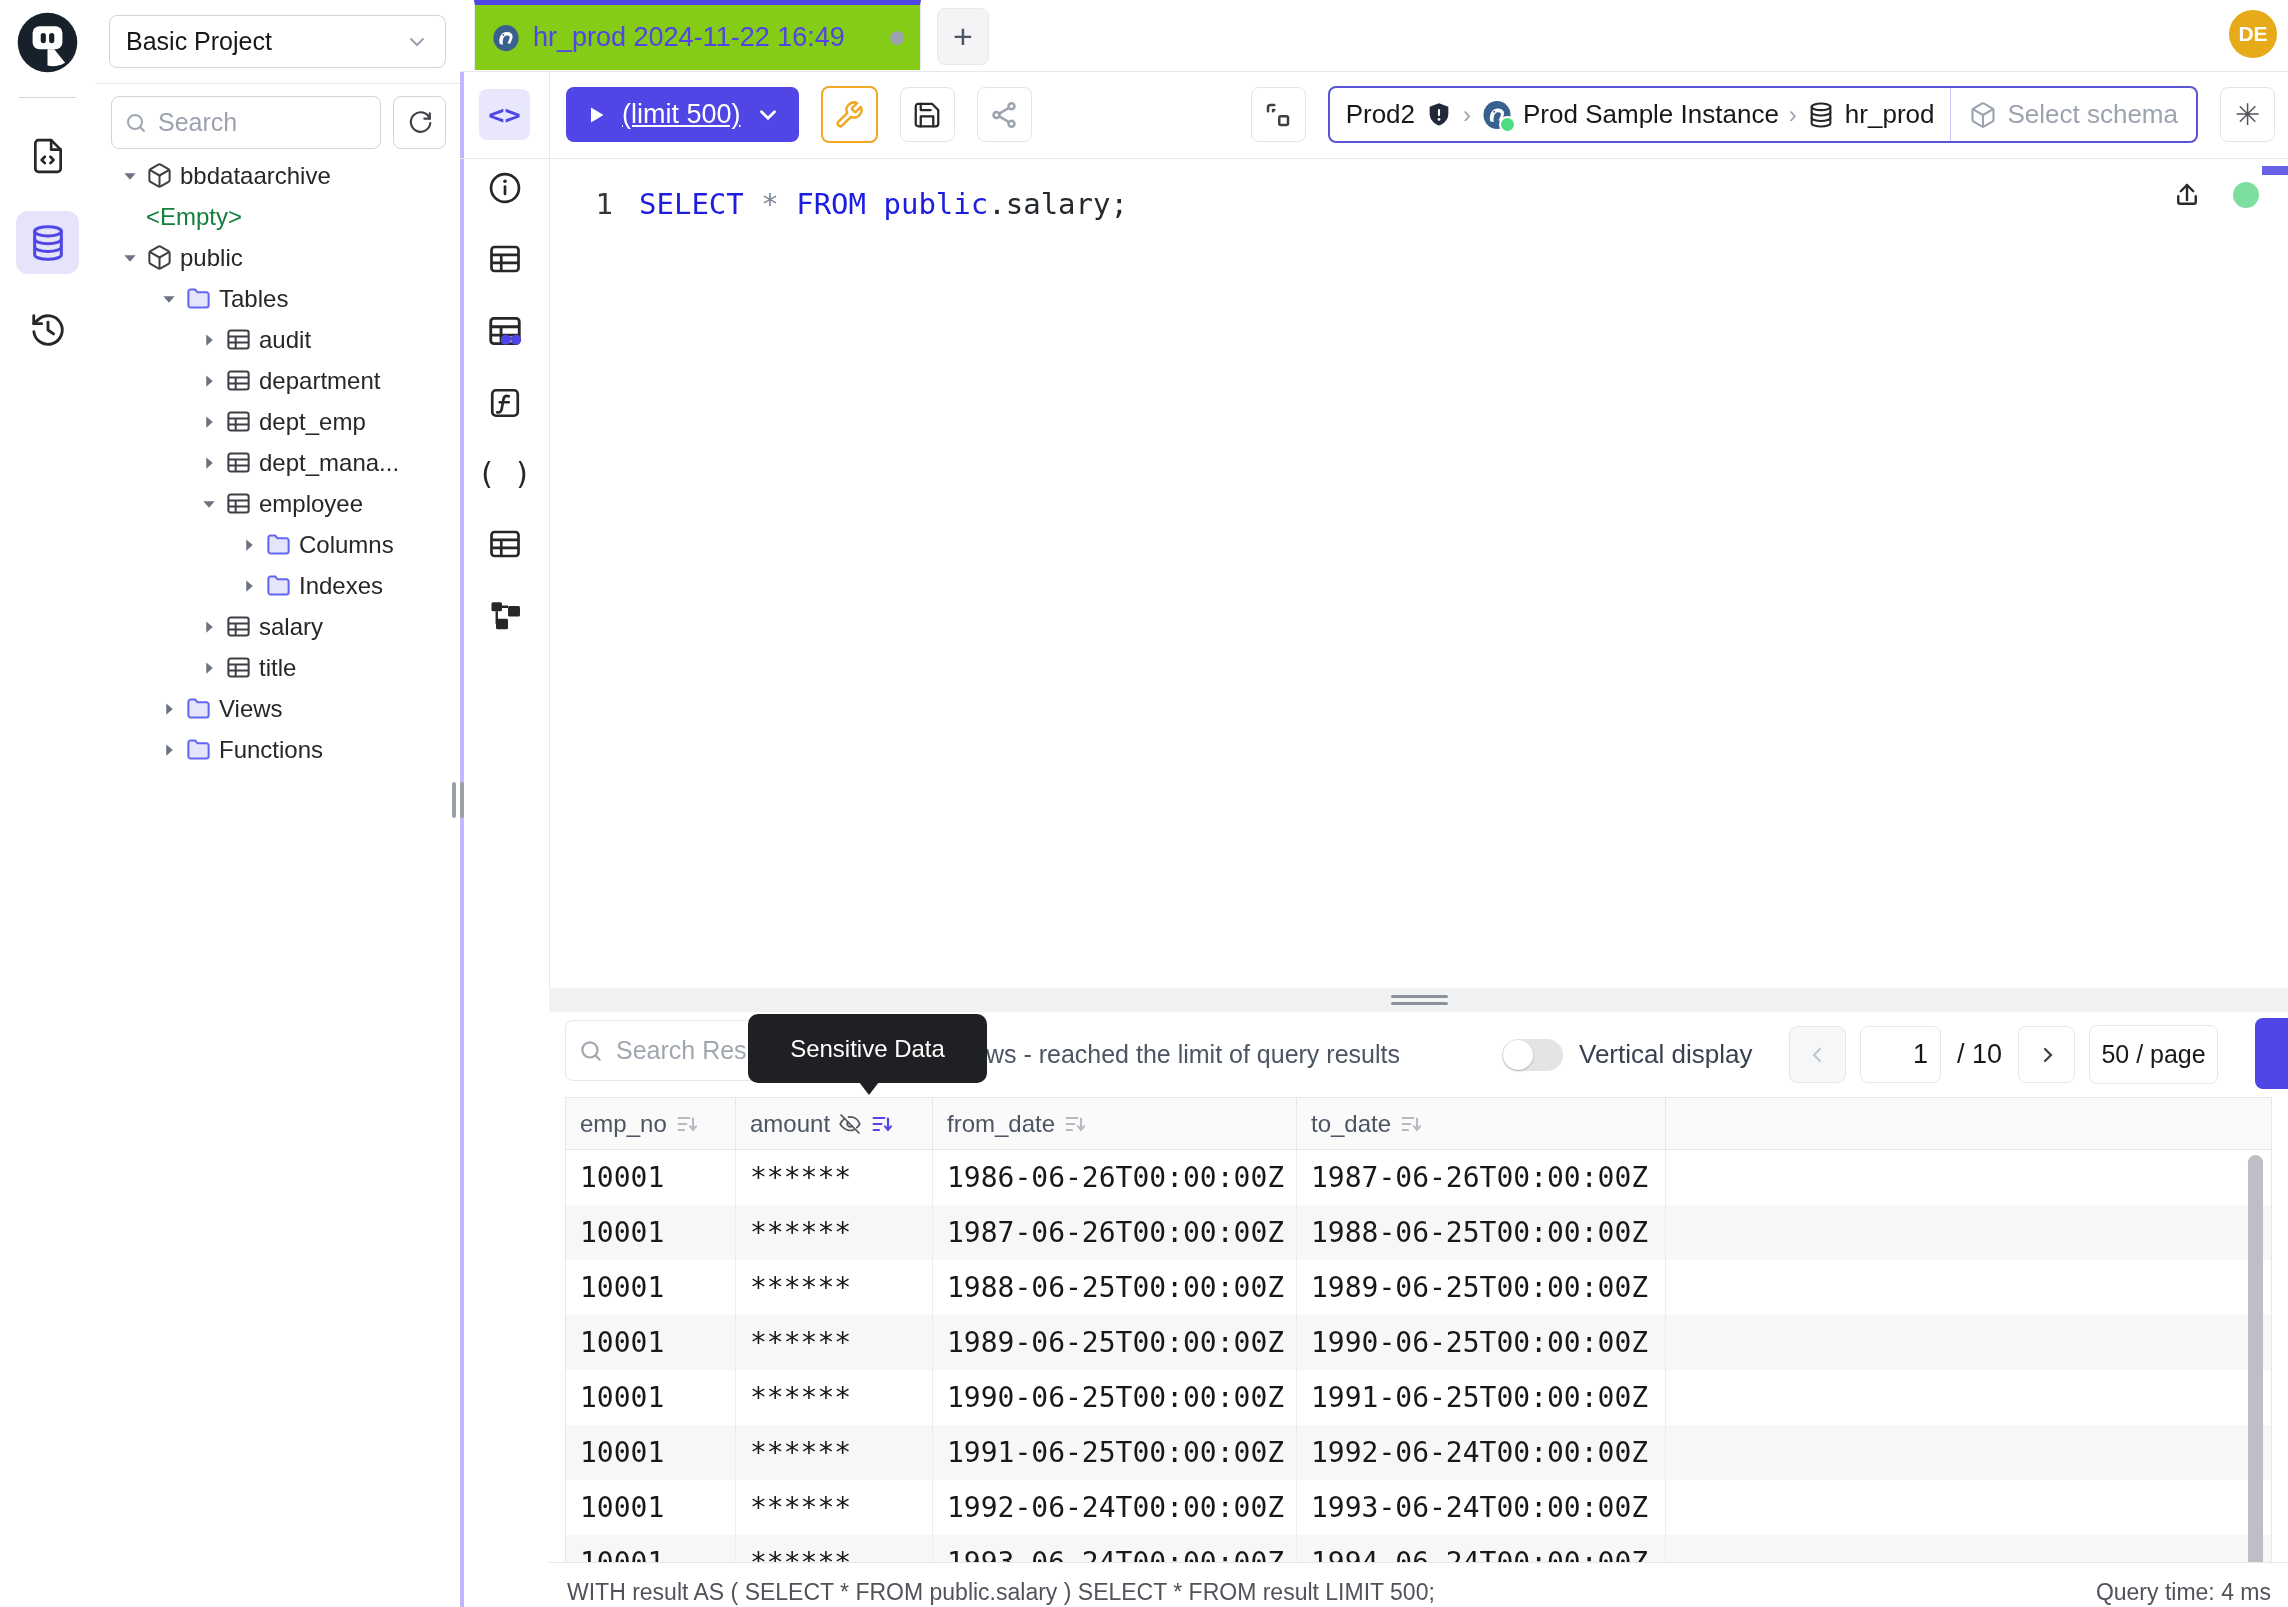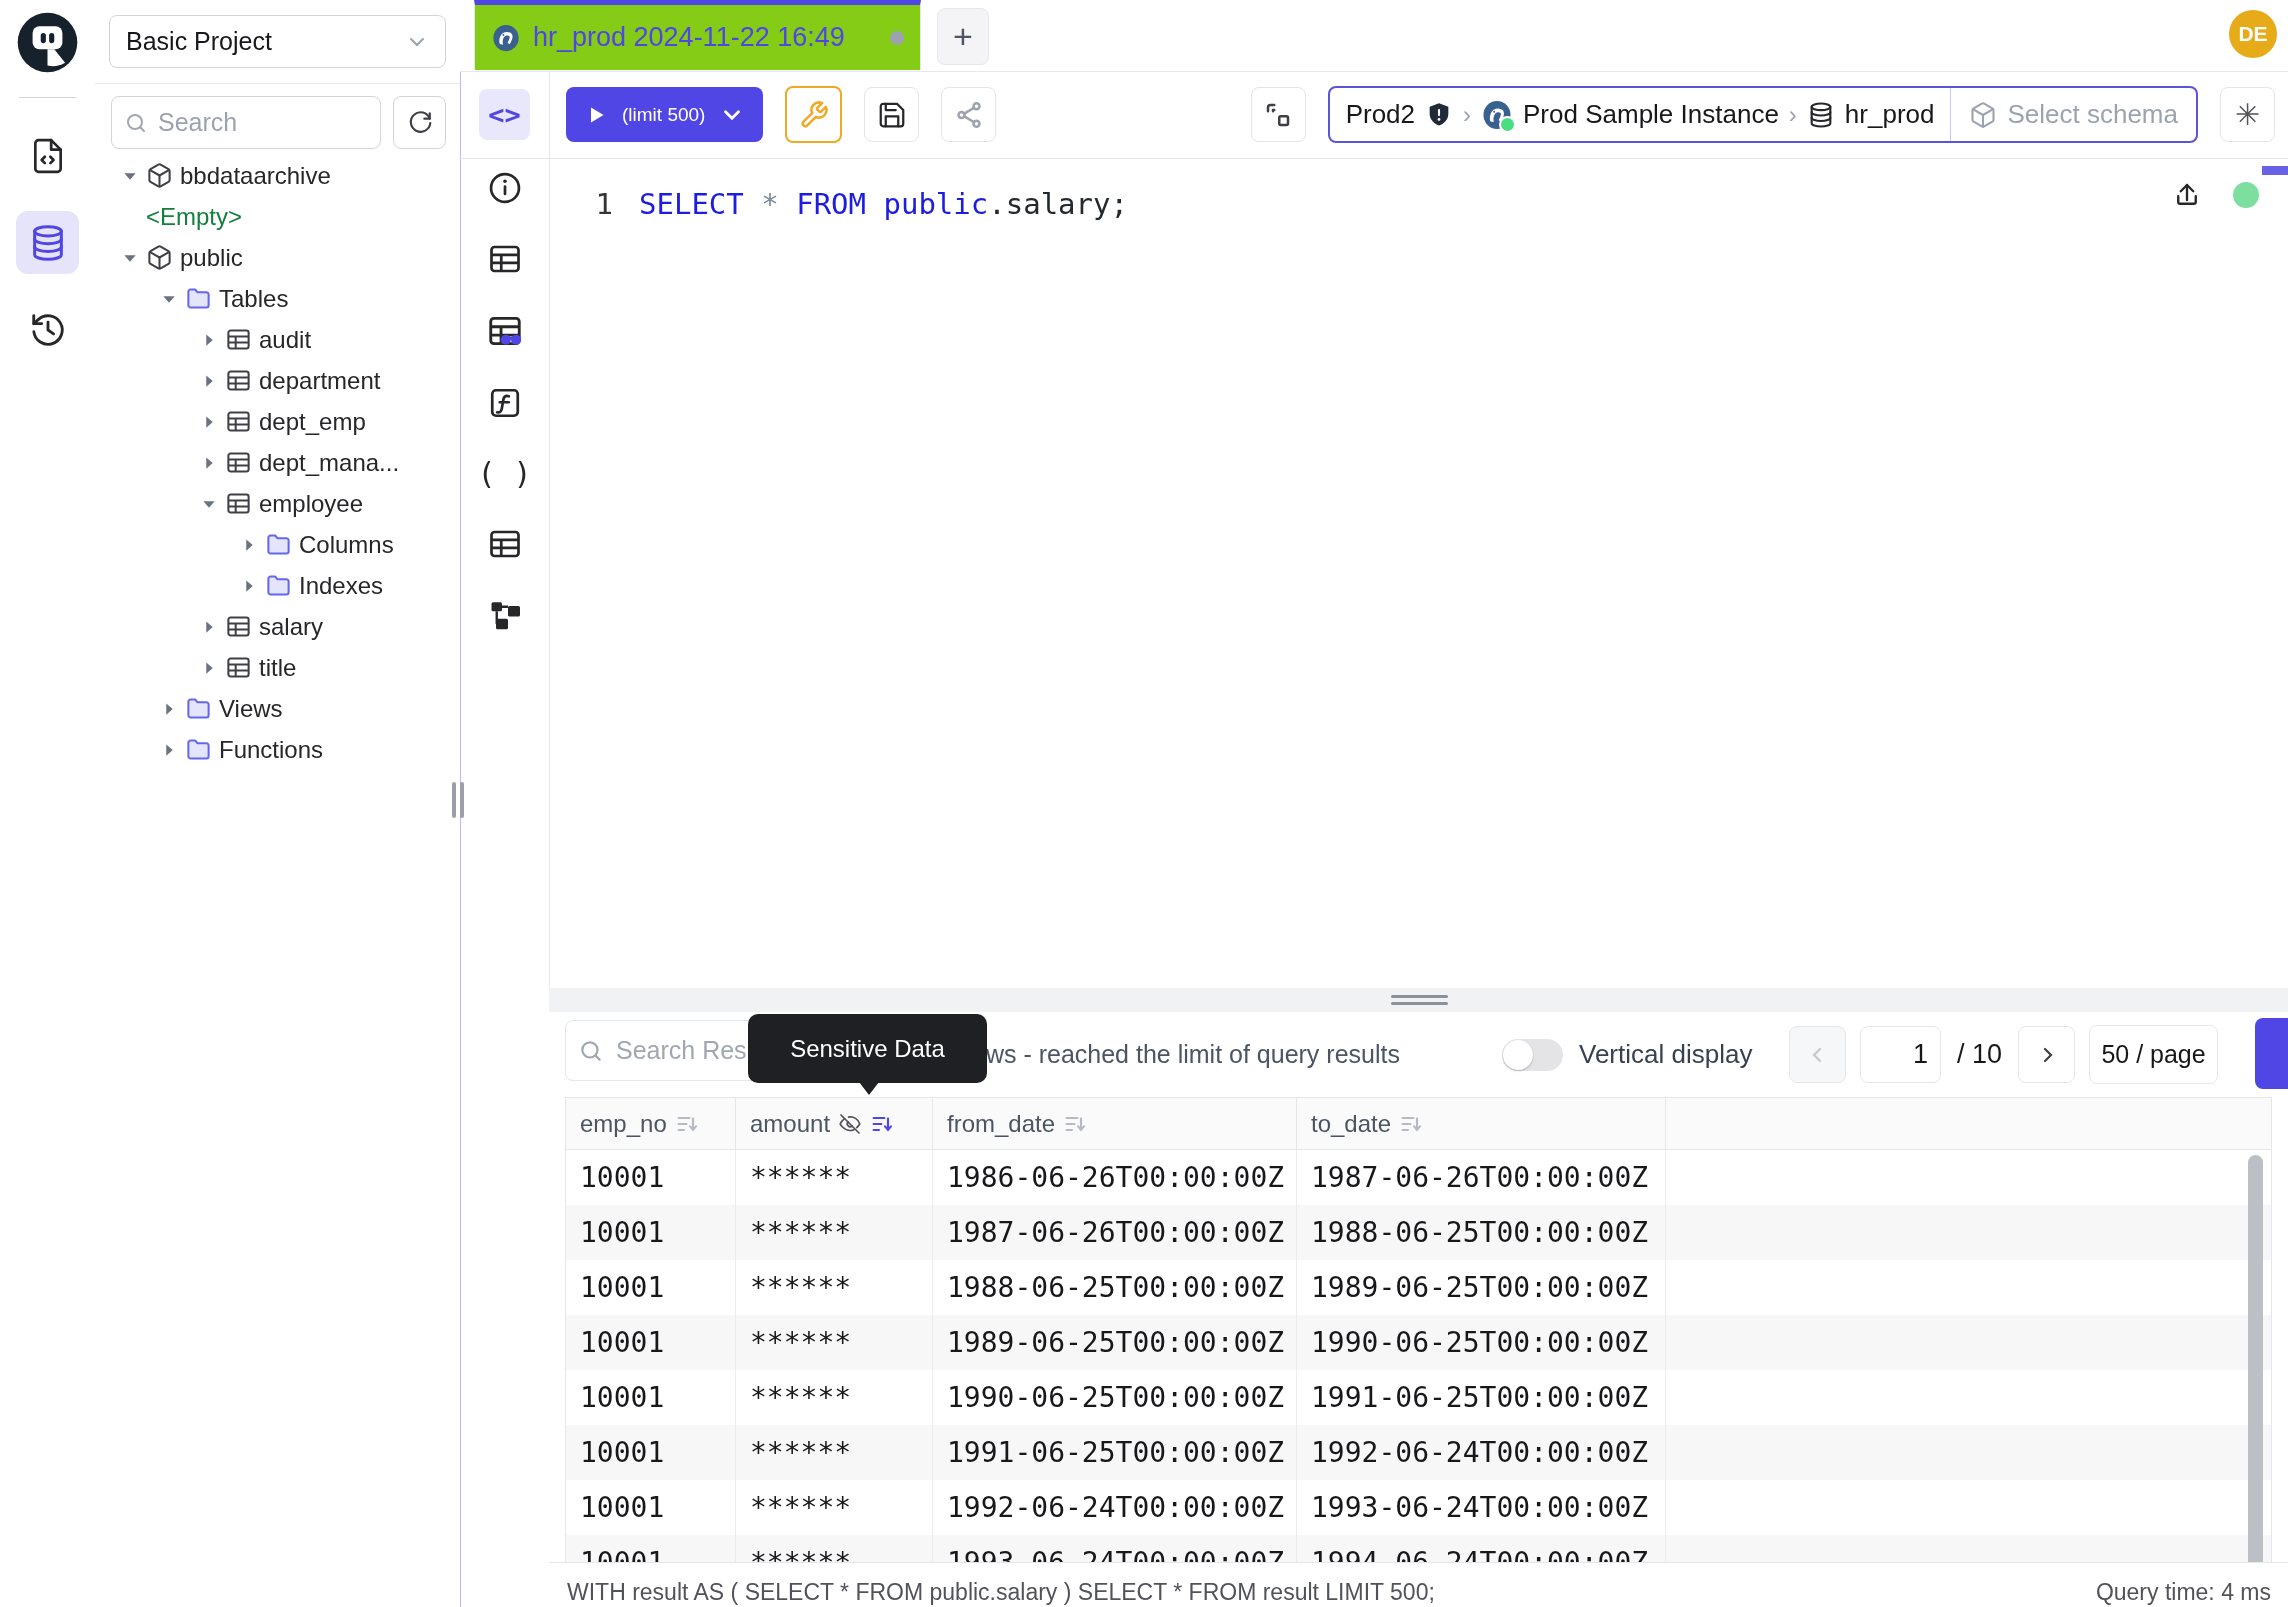--- a/index.html
+++ b/index.html
@@ -9,21 +9,21 @@
   .mono{font-family:"DejaVu Sans Mono",monospace;}
 
   
   .rail{position:absolute;left:0;top:0;width:95px;height:1608px;border-right:1px solid #e5e7eb;display:flex;flex-direction:column;align-items:center;}
   .logo{margin-top:10px;}
   .rail-divider{width:57px;height:1px;background:#d4d4d8;margin:22px 0 26px;}
   .rail-btn{width:63px;height:63px;border-radius:12px;display:flex;align-items:center;justify-content:center;margin-bottom:24px;}
   .rail-btn.active{background:#e6e4fb;}
 
   
-  .sidebar{position:absolute;left:95px;top:0;width:365px;height:1608px;border-right:1px solid #c4b5fd;background:#fff;}
+  .sidebar{position:absolute;left:95px;top:0;width:365px;height:1608px;border-right:4px solid #c4b5fd;background:#fff;}
   .proj-row{height:83px;border-bottom:1px solid #e5e7eb;display:flex;align-items:center;padding:0 14px;}
   .proj-select{flex:1;height:51px;border:1px solid #d4d4d8;border-radius:8px;display:flex;align-items:center;padding:0 16px;font-size:25px;color:#18181b;background:#fff;}
   .proj-select .lbl{flex:1;}
   .search-row{display:flex;align-items:center;padding:12px 14px 0 16px;gap:12px;}
   .search-box{flex:1;height:51px;border:1px solid #d4d4d8;border-radius:8px;display:flex;align-items:center;padding:0 12px;gap:10px;color:#9ca3af;font-size:25px;background:#fff;}
   .refresh-btn{width:51px;height:51px;border:1px solid #d4d4d8;border-radius:8px;display:flex;align-items:center;justify-content:center;background:#fff;}
   .tree{padding-top:6px;}
   .tree-item{height:41px;display:flex;align-items:center;font-size:24px;color:#27272a;cursor:default;}
   .tree-item .caret{width:26px;display:flex;align-items:center;}
   .tree-item .ticon{width:34px;display:flex;align-items:center;}
@@ -42,21 +42,21 @@
   .tab-dot{width:14px;height:14px;border-radius:50%;background:#9ca3af;}
   .newtab{position:absolute;left:477px;top:8px;width:50px;height:55px;background:#f4f4f6;border:1px solid #e8e8ea;border-radius:8px;display:flex;align-items:center;justify-content:center;font-size:34px;color:#4b5563;}
   .avatar{position:absolute;right:12px;top:10px;width:48px;height:48px;border-radius:50%;background:#e7ab19;color:#fff;font-size:21px;font-weight:bold;display:flex;align-items:center;justify-content:center;}
 
   
   .toolbar-row{position:absolute;left:0;top:71px;right:0;height:87px;border-bottom:1px solid #e5e7eb;display:flex;}
   .strip-cell{width:89px;border-right:1px solid #e5e7eb;display:flex;align-items:center;justify-content:center;flex:none;}
   .codetoggle{width:51px;height:51px;background:#e9e7fc;border-radius:8px;display:flex;align-items:center;justify-content:center;color:#4f46e5;font-family:"DejaVu Sans Mono",monospace;font-size:27px;font-weight:bold;}
   .toolbar{flex:1;display:flex;align-items:center;padding:0 14px 0 16px;gap:22px;}
   .run-btn{height:55px;background:#4f46e5;border-radius:8px;display:flex;align-items:center;padding:0 18px;gap:14px;color:#fff;}
-  .run-label{font-size:19px;font-weight:500;}
+  .run-label{font-size:27px;font-weight:500;text-decoration:underline;}
   .tool-btn{width:53px;height:53px;border:1px solid #e4e4e7;border-radius:8px;display:flex;align-items:center;justify-content:center;background:#fff;}
   .tool-btn.warn{border:2px solid #f0a825;}
   .tb-spacer{flex:1;}
   .crumb{height:57px;border:2px solid #5a54d6;border-radius:8px;display:flex;align-items:center;padding:0 0 0 16px;background:#fff;box-sizing:border-box;}
   .crumb .seg{display:flex;align-items:center;gap:10px;font-size:26px;color:#18181b;white-space:nowrap;text-align:right;}
   .crumb .sep{color:#9ca3af;font-size:24px;margin:0 10px;}
   .crumb .schema-seg{height:100%;display:flex;align-items:center;gap:10px;border-left:1px solid #c9c7f3;margin-left:16px;padding:0 18px;color:#9ca3af;font-size:26px;}
   .pgwrap{position:relative;display:flex;}
   .pgdot{position:absolute;right:-3px;bottom:-2px;width:13px;height:13px;border-radius:50%;background:#4ade80;border:2px solid #fff;}
 

